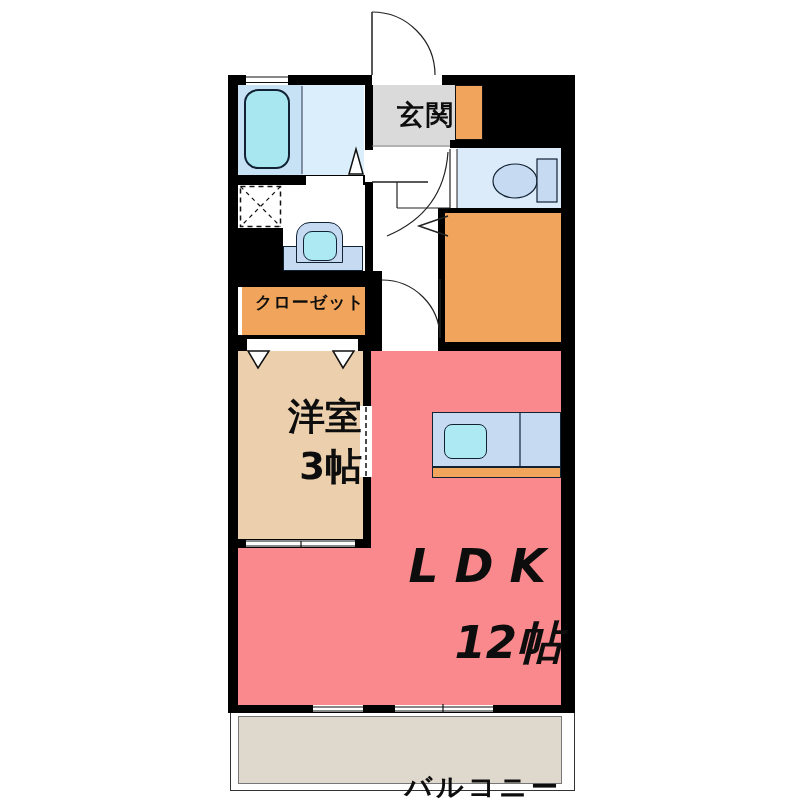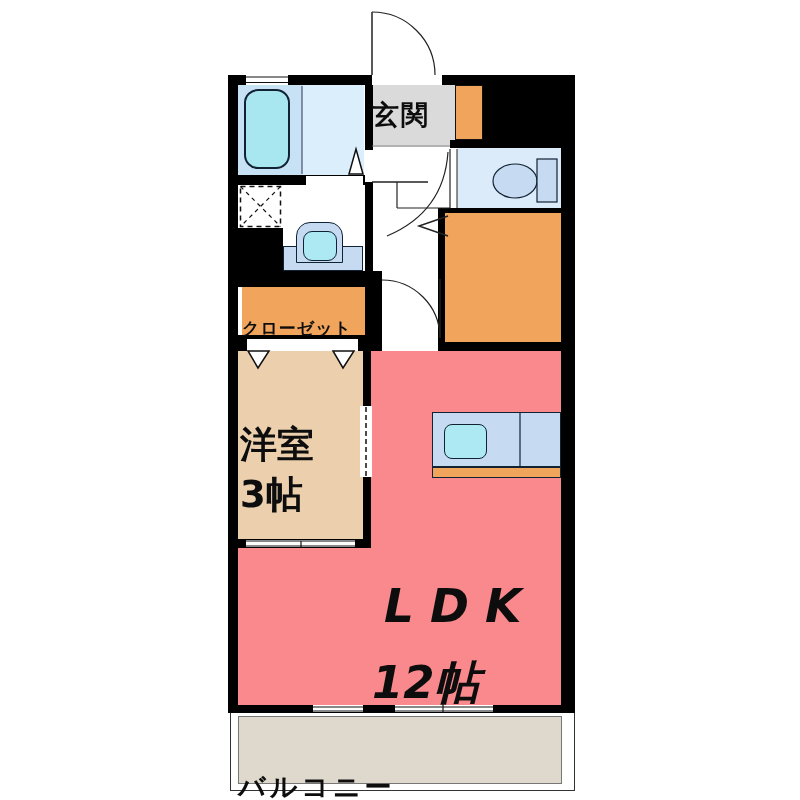--- a/index.html
+++ b/index.html
@@ -1,21 +1,21 @@
 <!DOCTYPE html>
 <html><head>
 <meta charset="utf-8">
 <style>
   html,body{margin:0;padding:0;background:#fff;}
   #stage{position:relative;width:800px;height:800px;background:#ffffff;overflow:hidden;
          font-family:"DejaVu Sans","Liberation Sans",sans-serif;}
   .abs{position:absolute;}
   .wall{position:absolute;background:#000;}
   .opening{position:absolute;background:#fff;}
-  .label{position:absolute;color:#0d0d0d;font-weight:bold;text-align:left;
+  .label{position:absolute;color:#0d0d0d;font-weight:bold;text-align:right;
          white-space:pre-line;line-height:1.25;}
   svg{position:absolute;left:0;top:0;}
 </style>
 </head>
 <body>
 
 <div id="stage">
 
   <div class="abs" style="left:238px;top:351px;width:323px;height:354px;background:#f9898c;"></div>
 
@@ -124,25 +124,25 @@
 
     <line x1="520" y1="413" x2="520" y2="466" stroke="#123" stroke-width="1.2"></line>
 
     <ellipse cx="515" cy="181" rx="22" ry="17" fill="#c6dbf2" stroke="#123" stroke-width="1.2"></ellipse>
     <rect x="537" y="159" width="20" height="43" fill="#c6dbf2" stroke="#123" stroke-width="1.2"></rect>
   </svg>
 
   <div class="label" style="left:372px;top:98px;width:83px;font-size:27px;letter-spacing:2px;">玄関</div>
 
 
-  <div class="label" style="left:242px;top:318px;width:123px;font-size:17px;letter-spacing:1px;">クローゼット</div>
+  <div class="label" style="left:242px;top:292px;width:123px;font-size:17px;letter-spacing:1px;">クローゼット</div>
 
-  <div class="label" style="left:240px;top:420px;width:122px;font-size:37px;line-height:50px;">洋室
+  <div class="label" style="left:240px;top:392px;width:122px;font-size:37px;line-height:50px;">洋室
 3帖</div>
 
   <div class="label" style="left:372px;top:518px;width:190px;">
-    <div style="font-size:47px;font-style:italic;letter-spacing:16px;padding-left:12px;line-height:56px;margin-top:40px;">LDK</div>
+    <div style="font-size:47px;font-style:italic;letter-spacing:16px;padding-left:12px;line-height:56px;">LDK</div>
     <div style="font-size:45px;line-height:58px;font-style:italic;">12帖</div>
   </div>
 
   <div class="label" style="left:238px;top:770px;width:324px;font-size:27px;letter-spacing:4px;">バルコニー</div>
 
 </div>
 
 </body></html>

